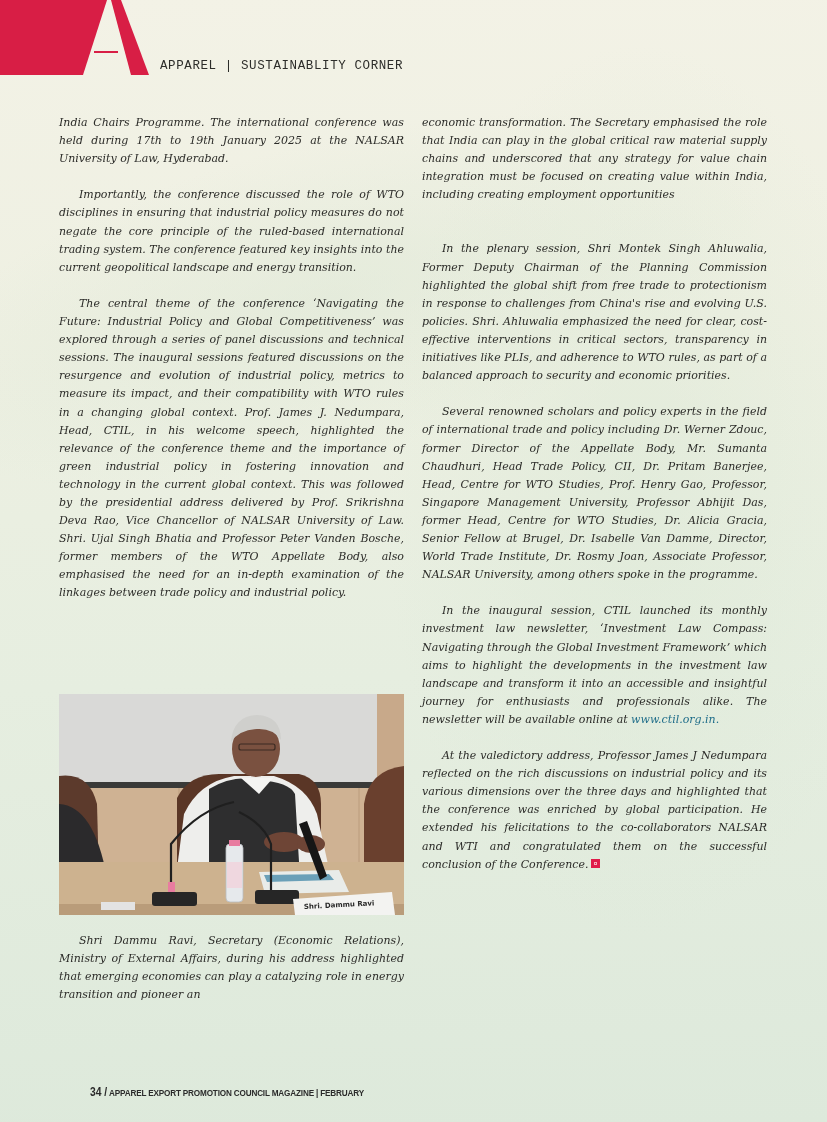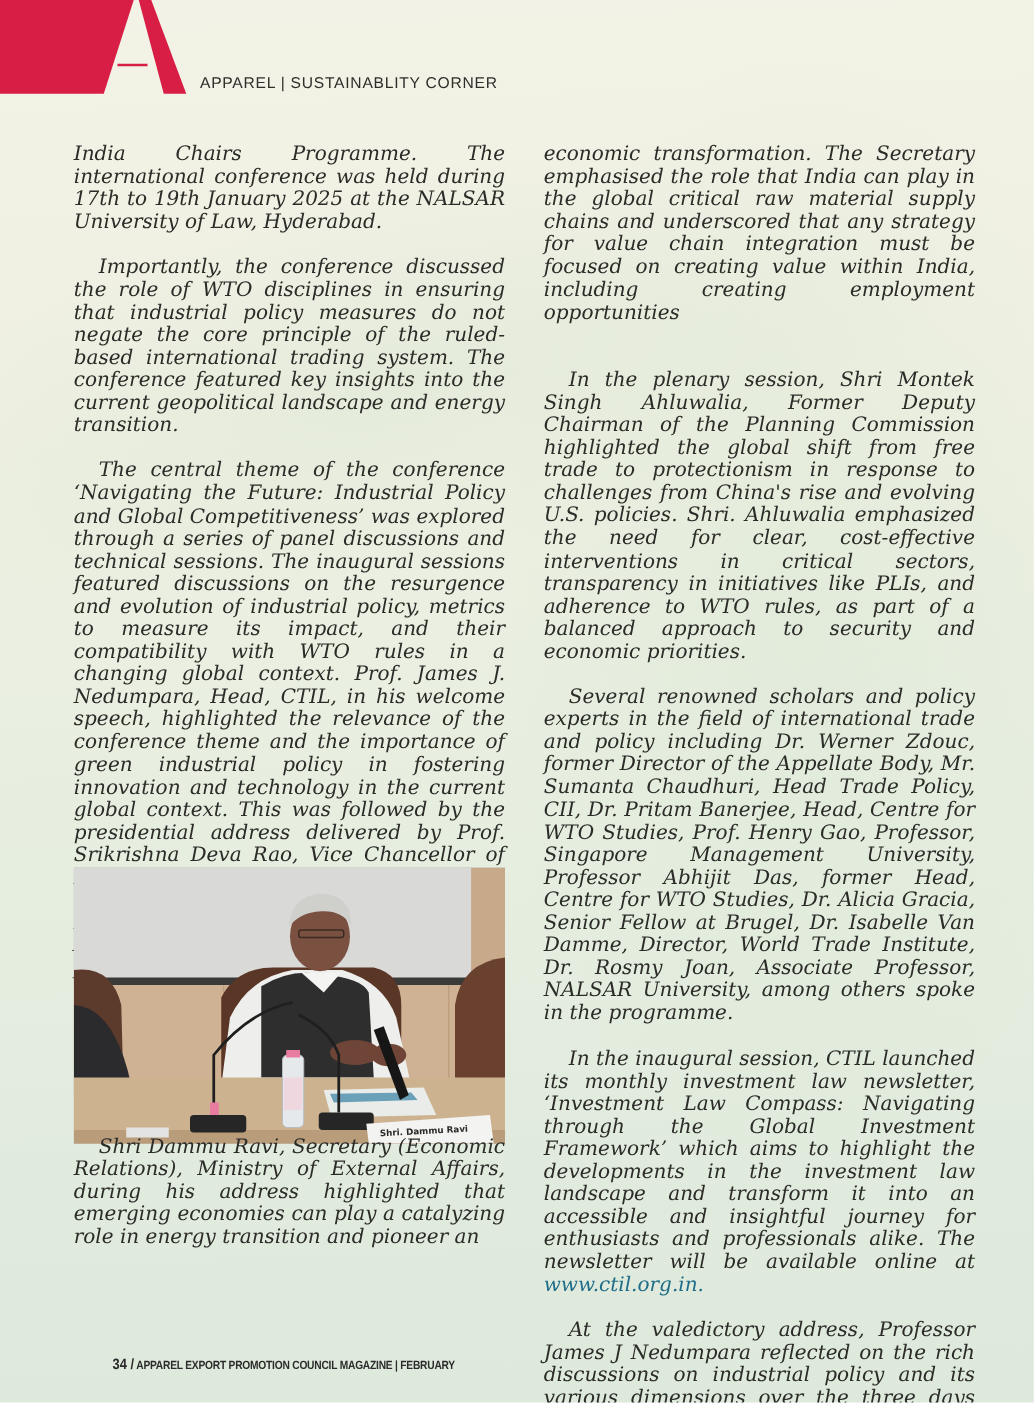--- a/index.html
+++ b/index.html
@@ -16,31 +16,31 @@
     transform: rotate(-14deg);
   }
   .bg-swoosh2 {
     position: absolute; left: 380px; top: 40px; width: 520px; height: 900px;
     border-radius: 50%;
     background: radial-gradient(ellipse at center, rgba(214,230,210,0.4) 0%, rgba(214,230,210,0) 70%);
   }
   .logo { position: absolute; left: 0; top: 0; width: 160px; height: 76px; }
   .section-title {
     position: absolute; left: 160px; top: 59px;
-    font-family: Liberation Sans, sans-serif;
+    font-family: Liberation Mono, monospace;
     font-size: 12.5px; letter-spacing: 0.6px; color: #2d2d2a;
     white-space: nowrap;
   }
   .col {
     position: absolute; top: 114px; width: 345px;
-    font-style: italic; font-size: 16px; line-height: 18.1px;
+    font-style: italic; font-size: 11px; line-height: 18.1px;
     text-align: justify;
   }
   .col-left { left: 59px; }
-  .col-right { left: 435px; }
+  .col-right { left: 422px; }
   .col p { margin: 0 0 18.1px 0; text-indent: 20px; }
   .col p.noindent { text-indent: 0; }
   .photo {
     position: absolute; left: 59px; top: 694px; width: 345px; height: 221px;
     overflow: hidden; background: #c9c8c4;
   }
   .caption { position: absolute; left: 59px; top: 932px; width: 345px; }
   .link { color: #1f6d89; text-decoration: none; }
   .endmark {
     display: inline-block; width: 7px; height: 7px; background: #e01b4a;
@@ -125,21 +125,21 @@
     <rect x="170" y="146" width="11" height="6" fill="#e87ca0"></rect>
     <rect x="168" y="168" width="15" height="26" fill="#efd7df"></rect>
 
     <polygon points="234,205 333,198 336,221 236,221" fill="#f3f3f1"></polygon>
     <text x="245" y="215" font-family="DejaVu Sans, sans-serif" font-size="7" font-weight="bold" fill="#2a2a2a" transform="rotate(-3 245 215)">Shri. Dammu Ravi</text>
 
     <rect x="42" y="208" width="34" height="8" fill="#e3e3e3"></rect>
   </svg>
 </div>
 
-<div class="col caption" style="top:908px">
+<div class="col caption" style="top:932px">
   <p>Shri Dammu Ravi, Secretary (Economic Relations), Ministry of External Affairs, during his address highlighted that emerging economies can play a catalyzing role in energy transition and pioneer an</p>
 </div>
 
 <div class="col col-right">
   <p class="noindent">economic transformation. The Secretary emphasised the role that India can play in the global critical raw material supply chains and underscored that any strategy for value chain integration must be focused on creating value within India, including creating employment opportunities</p>
   <p style="margin-top:36px">In the plenary session, Shri Montek Singh Ahluwalia, Former Deputy Chairman of the Planning Commission highlighted the global shift from free trade to protectionism in response to challenges from China's rise and evolving U.S. policies. Shri. Ahluwalia emphasized the need for clear, cost-effective interventions in critical sectors, transparency in initiatives like PLIs, and adherence to WTO rules, as part of a balanced approach to security and economic priorities.</p>
   <p style="margin-top:18px">Several renowned scholars and policy experts in the field of international trade and policy including Dr. Werner Zdouc, former Director of the Appellate Body, Mr. Sumanta Chaudhuri, Head Trade Policy, CII, Dr. Pritam Banerjee, Head, Centre for WTO Studies, Prof. Henry Gao, Professor, Singapore Management University, Professor Abhijit Das, former Head, Centre for WTO Studies, Dr. Alicia Gracia, Senior Fellow at Brugel, Dr. Isabelle Van Damme, Director, World Trade Institute, Dr. Rosmy Joan, Associate Professor, NALSAR University, among others spoke in the programme.</p>
   <p style="margin-top:18px"><span>In the inaugural session, CTIL launched its monthly investment law newsletter, ‘Investment Law Compass: Navigating through the Global Investment Framework’ which aims to highlight the developments in the investment law landscape and transform it into an accessible and insightful journey for enthusiasts and professionals alike. The newsletter will be available online at </span><a class="link">www.ctil.org.in.</a></p>
   <p style="margin-top:18px"><span>At the valedictory address, Professor James J Nedumpara reflected on the rich discussions on industrial policy and its various dimensions over the three days and highlighted that the conference was enriched by global participation. He extended his felicitations to the co-collaborators NALSAR and WTI and congratulated them on the successful conclusion of the Conference.</span><span class="endmark"></span></p>
 </div>

